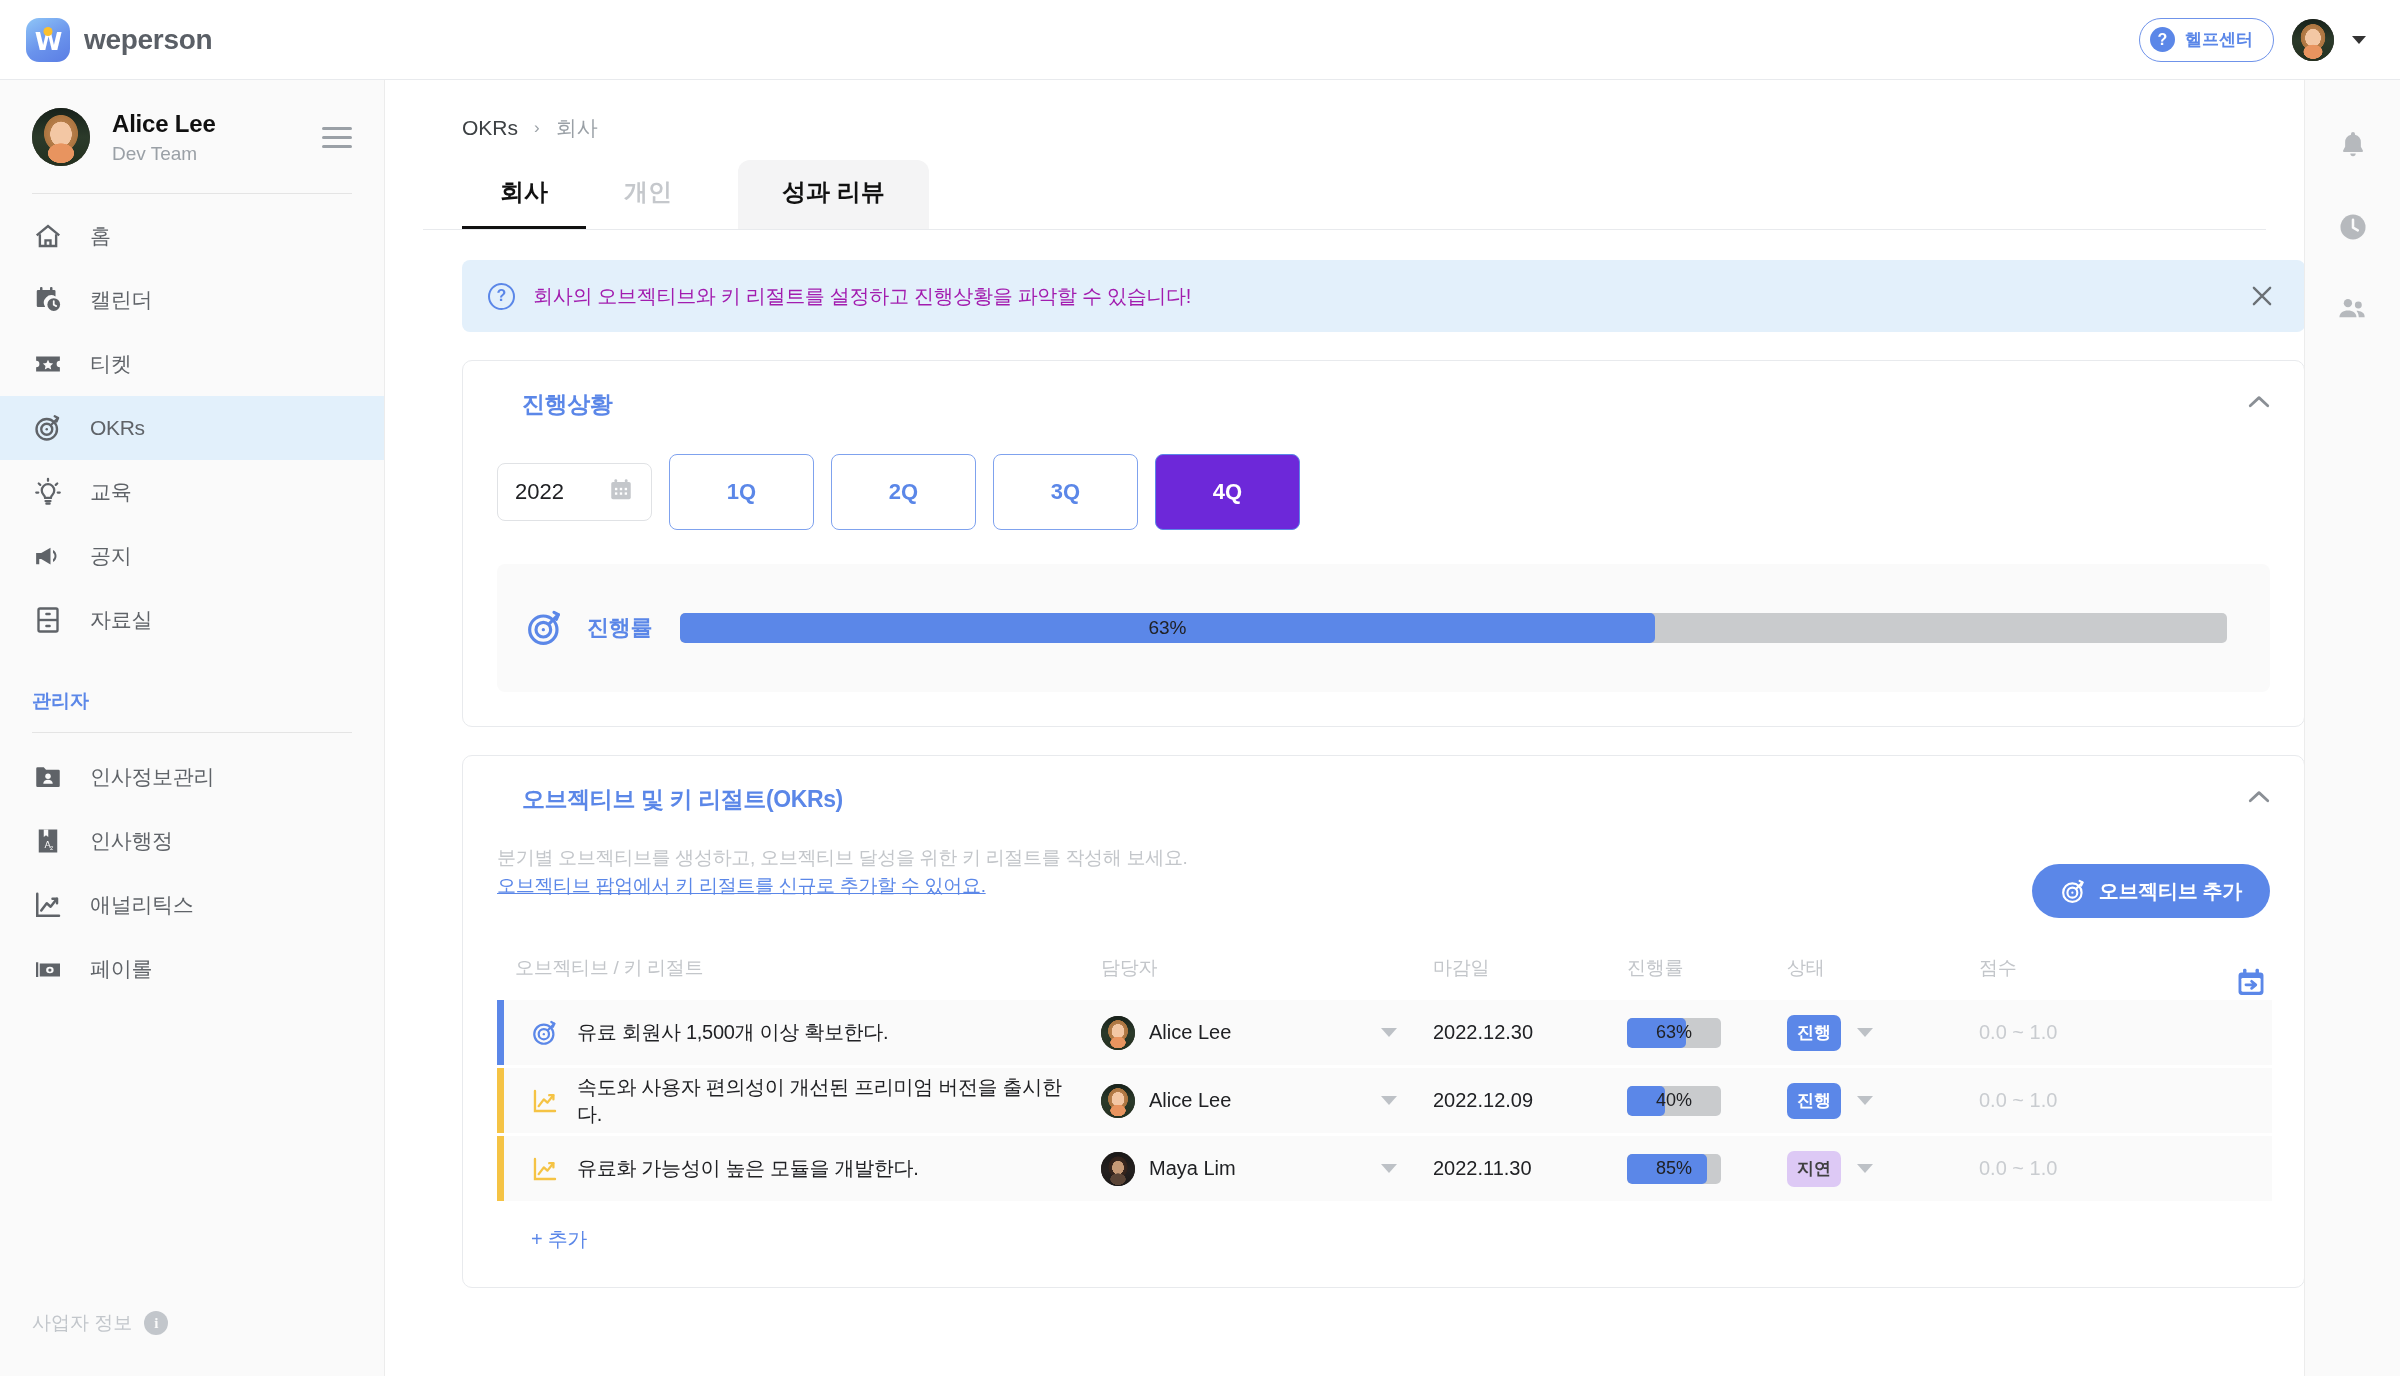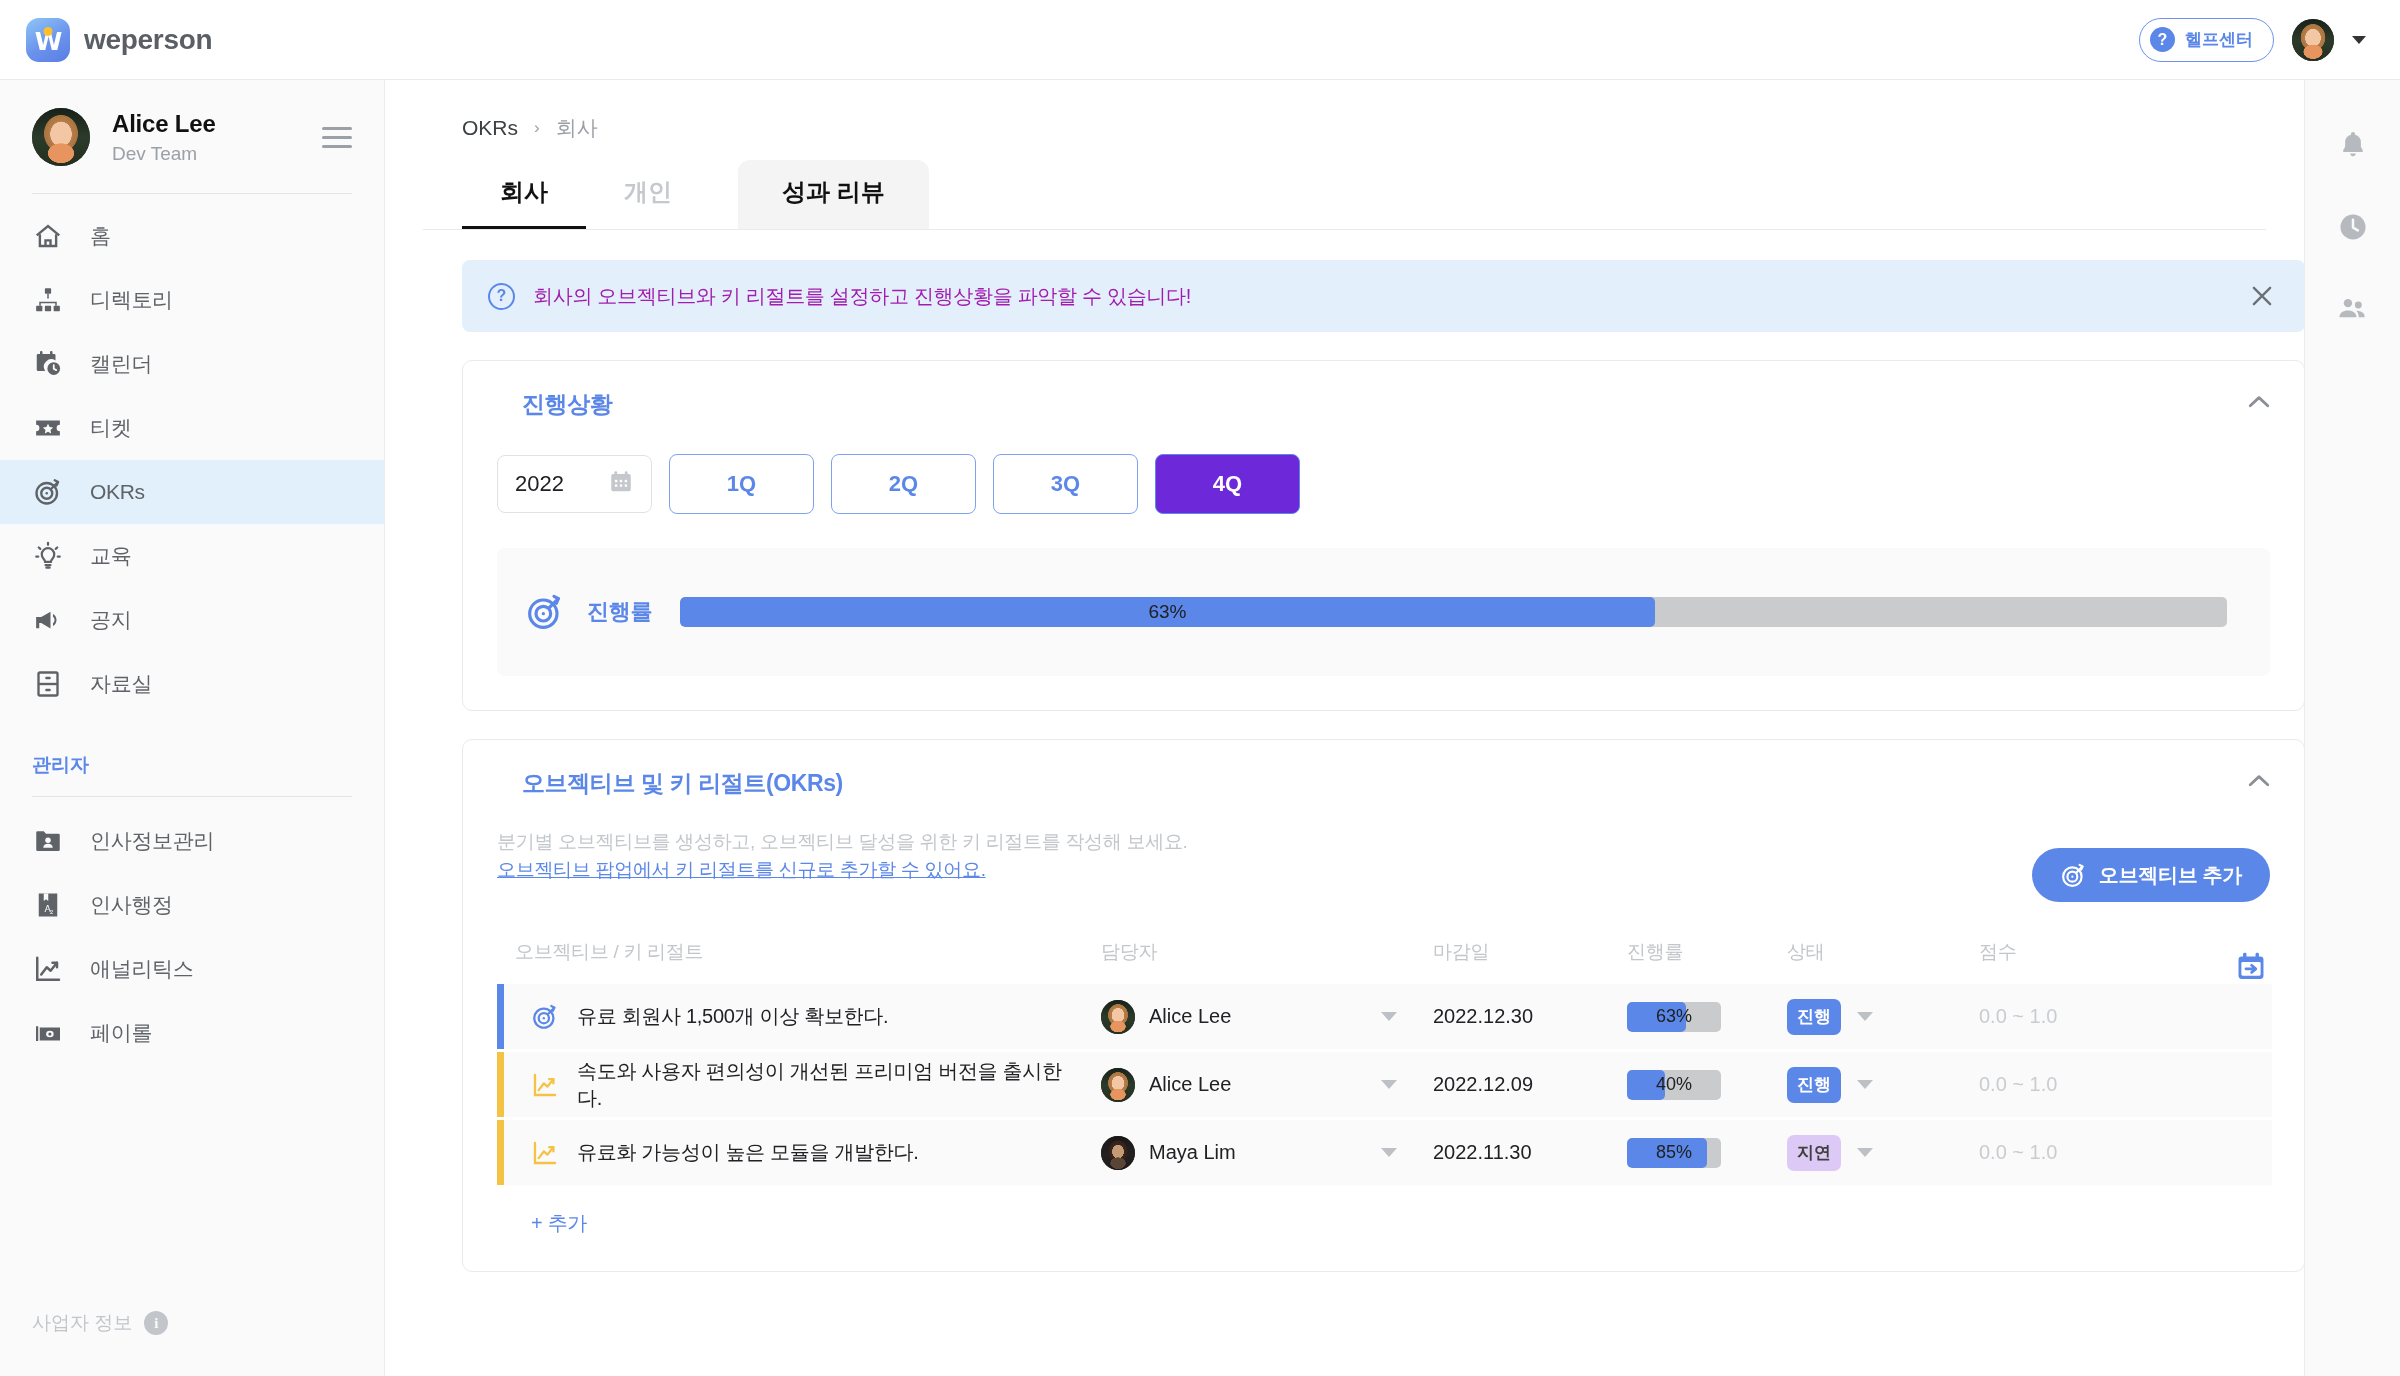--- a/index.html
+++ b/index.html
@@ -158,21 +158,21 @@
 
   .card-pad { padding: 28px 34px 34px 34px; }
 
   .qrow { display: flex; align-items: center; gap: 17px; margin-top: 34px; }
   .year-box {
     width: 155px; height: 58px; border: 1px solid #e0e2e5; border-radius: 8px; background: #fff;
     display: flex; align-items: center; justify-content: space-between; padding: 0 17px; cursor: pointer;
   }
   .year-val { font-size: 22px; color: #202124; }
   .q-btn {
-    width: 145px; height: 60px; border: 1.5px solid #7fa2ee; border-radius: 8px; background: #fff;
+    width: 145px; height: 76px; border: 1.5px solid #7fa2ee; border-radius: 8px; background: #fff;
     color: #5b87e8; font-size: 22px; font-weight: 700; cursor: pointer;
     display: flex; align-items: center; justify-content: center;
   }
   .q-btn.sel { background: #6d28d9; border-color: #5b87e8; color: #fff; }
 
   .prog-wrap {
     margin-top: 34px; background: #fafafa; border-radius: 8px; height: 128px;
     display: flex; align-items: center; padding-left: 28px; gap: 22px;
   }
   .prog-ico { width: 40px; height: 40px; color: #5b87e8; flex: none; }
@@ -275,32 +275,20 @@
     <div class="nav">
       <div class="nav-item">
         <span class="nav-ico">
             <svg width="30" height="30" viewBox="0 0 24 24" fill="none" stroke="currentColor" stroke-width="1.9">
               <path d="M3 11.5 12 4l9 7.5"></path>
               <path d="M5.5 10.5V20h13v-9.5"></path>
               <path d="M10 20v-4.5h4V20"></path>
             </svg>
           </span>
         <span class="nav-label">홈</span>
-      </div>
-      <div class="nav-item">
-        <span class="nav-ico">
-            <svg width="30" height="30" viewBox="0 0 24 24" fill="currentColor">
-              <rect x="9.5" y="2.5" width="5" height="4.5" rx="0.6"></rect>
-              <rect x="2.5" y="16.5" width="5" height="4.5" rx="0.6"></rect>
-              <rect x="9.5" y="16.5" width="5" height="4.5" rx="0.6"></rect>
-              <rect x="16.5" y="16.5" width="5" height="4.5" rx="0.6"></rect>
-              <path d="M11.4 7v3.8h1.2V7zM5 16.5v-3.2h14v3.2h-1.2v-2h-11.6v2z"></path>
-            </svg>
-          </span>
-        <span class="nav-label">디렉토리</span>
       </div>
       <div class="nav-item">
         <span class="nav-ico">
             <svg width="30" height="30" viewBox="0 0 24 24" fill="currentColor">
               <path d="M4 4h13a1 1 0 0 1 1 1v4.2a6 6 0 0 0-8.3 8.3H4a1 1 0 0 1-1-1V5a1 1 0 0 1 1-1z"></path>
               <rect x="5.6" y="1.6" width="2" height="3.4" rx="0.8"></rect>
               <rect x="13.6" y="1.6" width="2" height="3.4" rx="0.8"></rect>
               <circle cx="16.6" cy="15.6" r="5.1"></circle>
               <path d="M16.6 12.8v3l2 1.1" stroke="#fafafa" stroke-width="1.4" fill="none" stroke-linecap="round"></path>
             </svg>

